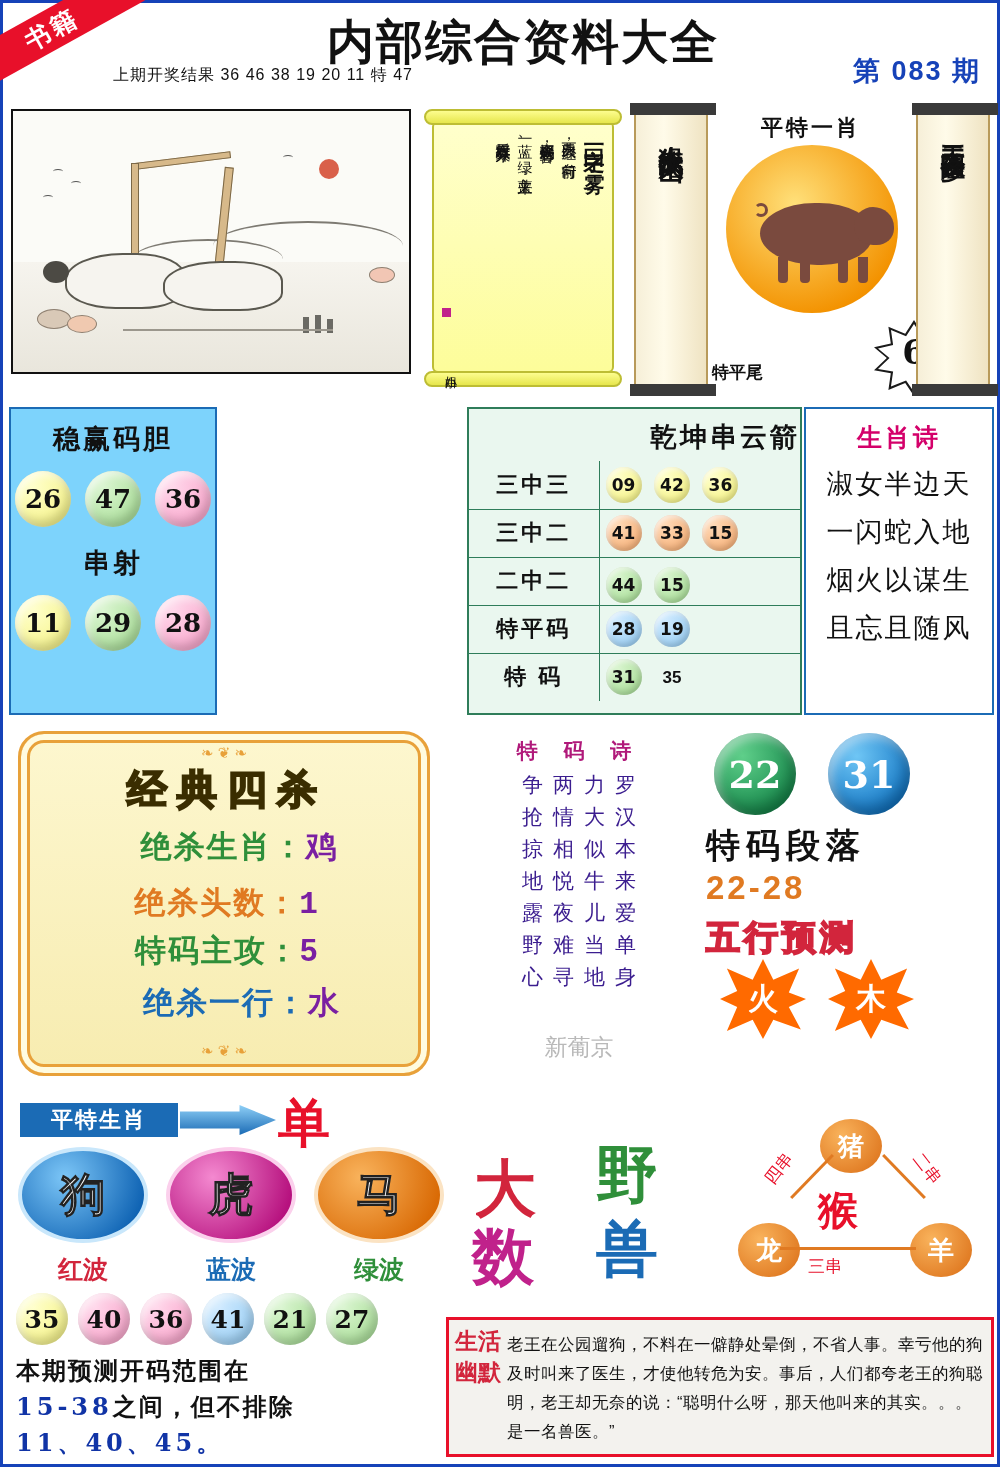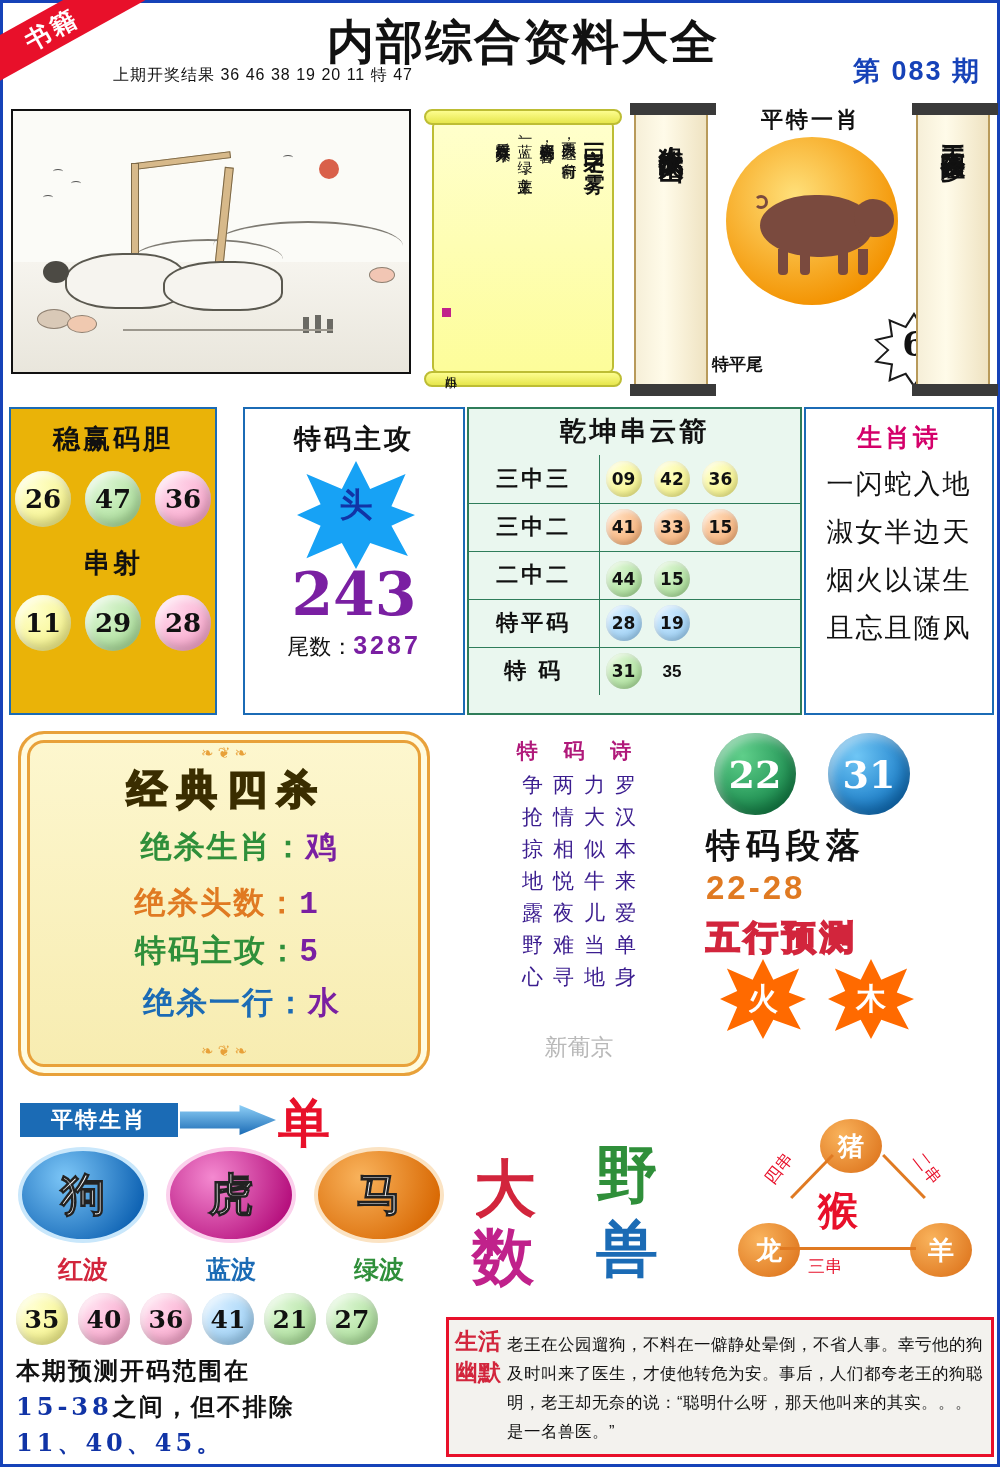--- a/index.html
+++ b/index.html
@@ -124,21 +124,21 @@
   .banner .bar { position:absolute; left:-6px; width:86px; height:12px; background:#3a3a3a; }
   .banner .bar.t { top:-6px; }
   .banner .bar.b { bottom:-6px; }
   .banner-text {
     position:absolute; left:50%; transform:translateX(-50%); top:16px;
     font-size:25px; font-weight:bold; color:#111; letter-spacing:2px;
   }
   #banner-left { left: 628px; }
   #banner-right { left: 910px; }
 
-  .pig-block { position:absolute; left:700px; top:0; width:252px; height:285px; }
+  .pig-block { position:absolute; left:700px; top:8px; width:252px; height:285px; }
   .pig-title { position:absolute; left:0; top:6px; width:210px; text-align:center; font-size:22px; font-weight:bold; color:#111; letter-spacing:3px;}
   .pig-circle {
     position:absolute; left:20px; top:38px; width:172px; height:168px; border-radius:50%;
     background: radial-gradient(circle at 40% 35%, #ffe07a, #f39200 75%, #e07c00);
   }
   .pig-body { position:absolute; left:34px; top:58px; width:112px; height:62px; border-radius:50% 48% 46% 52%; background:#7a4a3e; }
   .pig-head { position:absolute; left:128px; top:62px; width:40px; height:38px; border-radius:50% 55% 45% 50%; background:#7a4a3e;}
   .pig-leg { position:absolute; width:10px; height:26px; background:#7a4a3e; border-radius:0 0 4px 4px;}
   .pig-tail { position:absolute; left:28px; top:58px; width:14px; height:14px; border:3px solid #7a4a3e; border-radius:50%; border-left-color:transparent;}
   .tepingwei { position:absolute; left:6px; bottom:8px; font-size:17px; font-weight:bold; color:#111;}
@@ -149,21 +149,21 @@
   }
   .star-inner {
     position:absolute; left:4px; top:4px; width:72px; height:68px; background:#fff;
     clip-path: polygon(50% 0%, 61% 18%, 82% 9%, 79% 31%, 100% 36%, 84% 50%, 100% 66%, 79% 70%, 82% 92%, 61% 83%, 50% 100%, 39% 83%, 18% 92%, 21% 70%, 0% 66%, 16% 50%, 0% 36%, 21% 31%, 18% 9%, 39% 18%);
   }
   .star-num { position:absolute; left:0; top:12px; width:80px; text-align:center; font-size:34px; font-weight:bold; color:#111; font-family:"DejaVu Serif", serif;}
 
   
   .row2 { position:absolute; left:3px; top:404px; width:991px; height:310px; }
   .panel { position:absolute; top:0; height:308px; border:2px solid #2f7d5a; background:#eaf7f0;}
-  #panel-a { left:3px; width:208px; background:#eab308; border:2px solid #1b6bb5;}
+  #panel-a { left:3px; width:208px; background:#7dd3fc; border:2px solid #1b6bb5;}
   #panel-b { left:237px; width:222px; background:#fff; border:2px solid #1b6bb5;}
   #panel-c { left:461px; width:335px; background:#eaf7ef;}
   #panel-d { left:798px; width:190px; background:#fff; border:2px solid #1b6bb5;}
 
   .panel-title { text-align:center; font-size:27px; font-weight:bold; letter-spacing:3px; margin-top:12px; color:#111;}
   .ball {
     width:56px; height:56px; border-radius:50%;
     display:flex; align-items:center; justify-content:center;
     font-size:26px; font-weight:bold; color:#111;
     font-family:"DejaVu Serif", serif;
@@ -413,32 +413,23 @@
         <div class="ball p">36</div>
       </div>
       <div class="panel-title" style="margin-top:18px;">串射</div>
       <div class="ball-row">
         <div class="ball y">11</div>
         <div class="ball g">29</div>
         <div class="ball p">28</div>
       </div>
     </div>
 
-    <div class="panel" id="panel-b">
-      <div class="panel-title">特码主攻</div>
-      <div class="tema-star"></div>
-      <div class="tema-star-label">头</div>
-      <div class="tema-num">243</div>
-      <div class="tema-tail">
-        <span>尾数：</span><b>3287</b>
-      </div>
-    </div>
 
     <div class="panel" id="panel-c">
-      <div class="panel-title" style="margin-top:4px;">乾坤串云箭</div>
+      <div class="panel-title" style="margin-top:10px;text-align:right;">乾坤串云箭</div>
       <table class="qk">
         <tbody>
             <tr>
           <td class="qk-label">三中三</td>
           <td class="qk-vals">
             <span class="mini-ball" style="background:radial-gradient(circle at 34% 30%,#ffffc9,#f3f07a);">09</span>
             <span class="mini-ball" style="background:radial-gradient(circle at 34% 30%,#ffffc9,#f3f07a);">42</span>
             <span class="mini-ball" style="background:radial-gradient(circle at 34% 30%,#ffffc9,#f3f07a);">36</span>
           </td>
         </tr>
@@ -470,22 +461,22 @@
             <span class="mini-ball" style="background:radial-gradient(circle at 34% 30%,#d9f5cf,#9fd98c);">31</span>
             <span class="mini-plain">35</span>
           </td>
         </tr>
       </tbody>
         </table>
     </div>
 
     <div class="panel" id="panel-d">
       <div class="sx-title">生肖诗</div>
+      <div class="sx-line">淑女半边天</div>
       <div class="sx-line">一闪蛇入地</div>
-      <div class="sx-line">淑女半边天</div>
       <div class="sx-line">烟火以谋生</div>
       <div class="sx-line">且忘且随风</div>
     </div>
   </div>
 
   <div class="row3">
 
     <div class="jd-frame">
       <div class="jd-orn" style="top:10px;">❧ ❦ ❧</div>
       <div class="jd-title">经典四杀</div>

